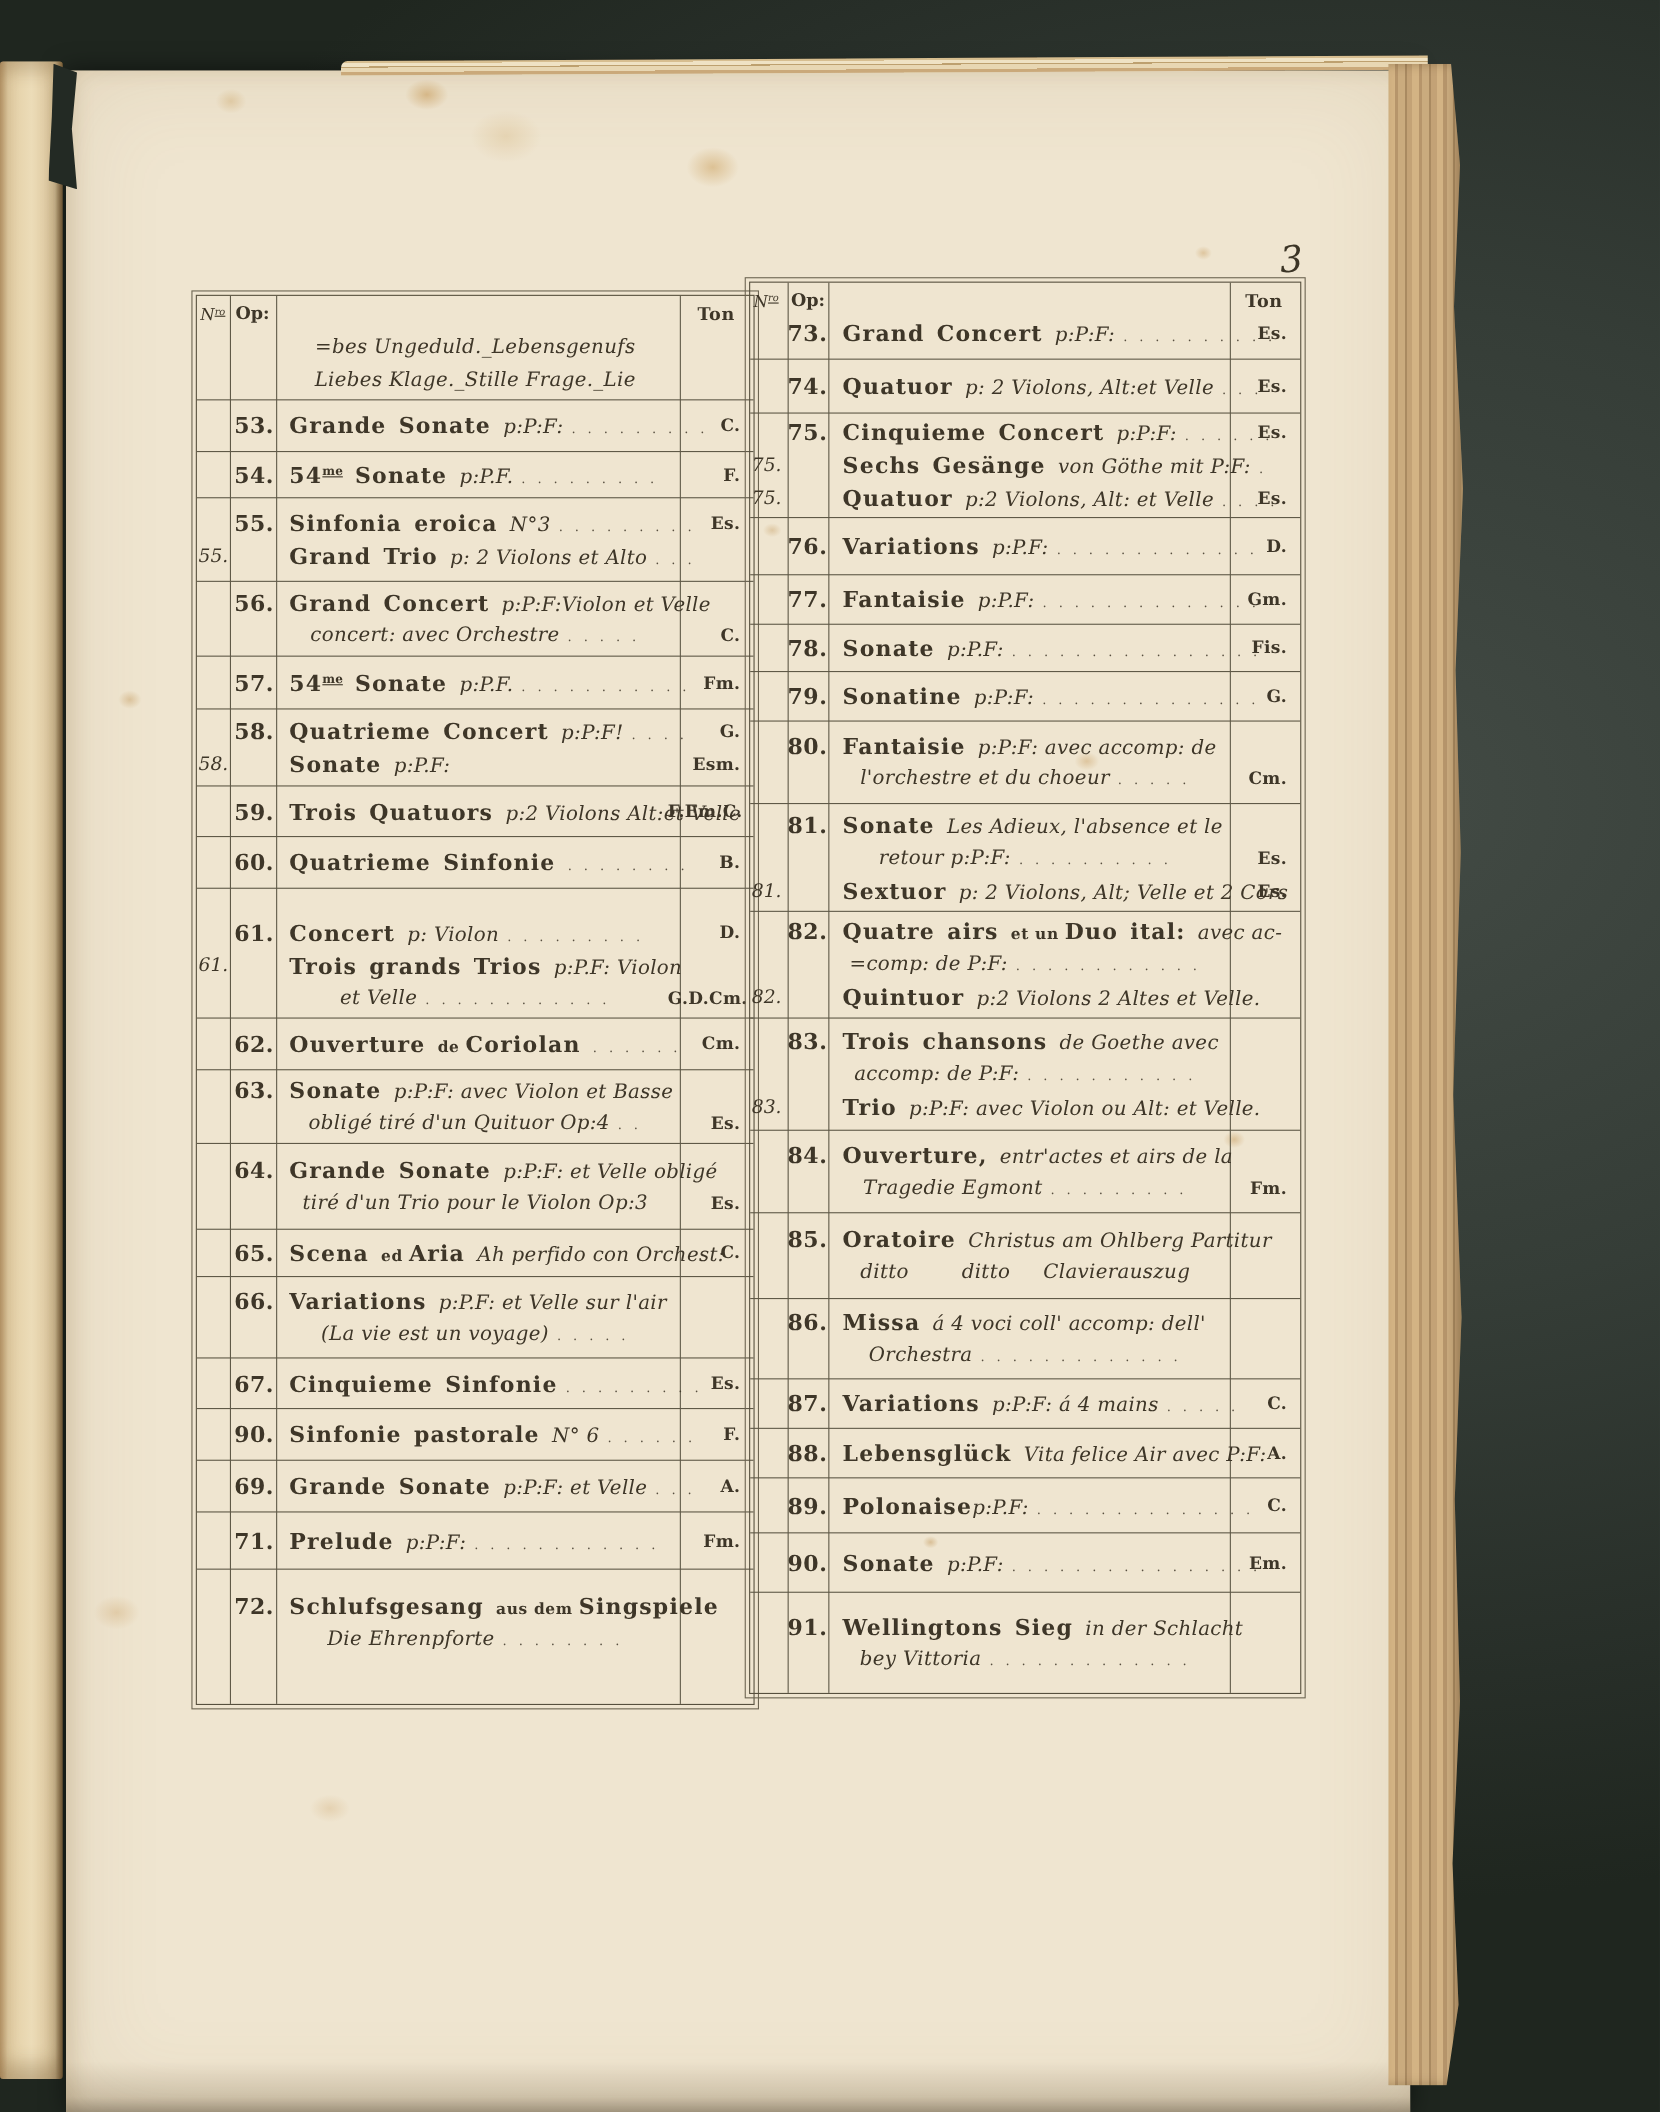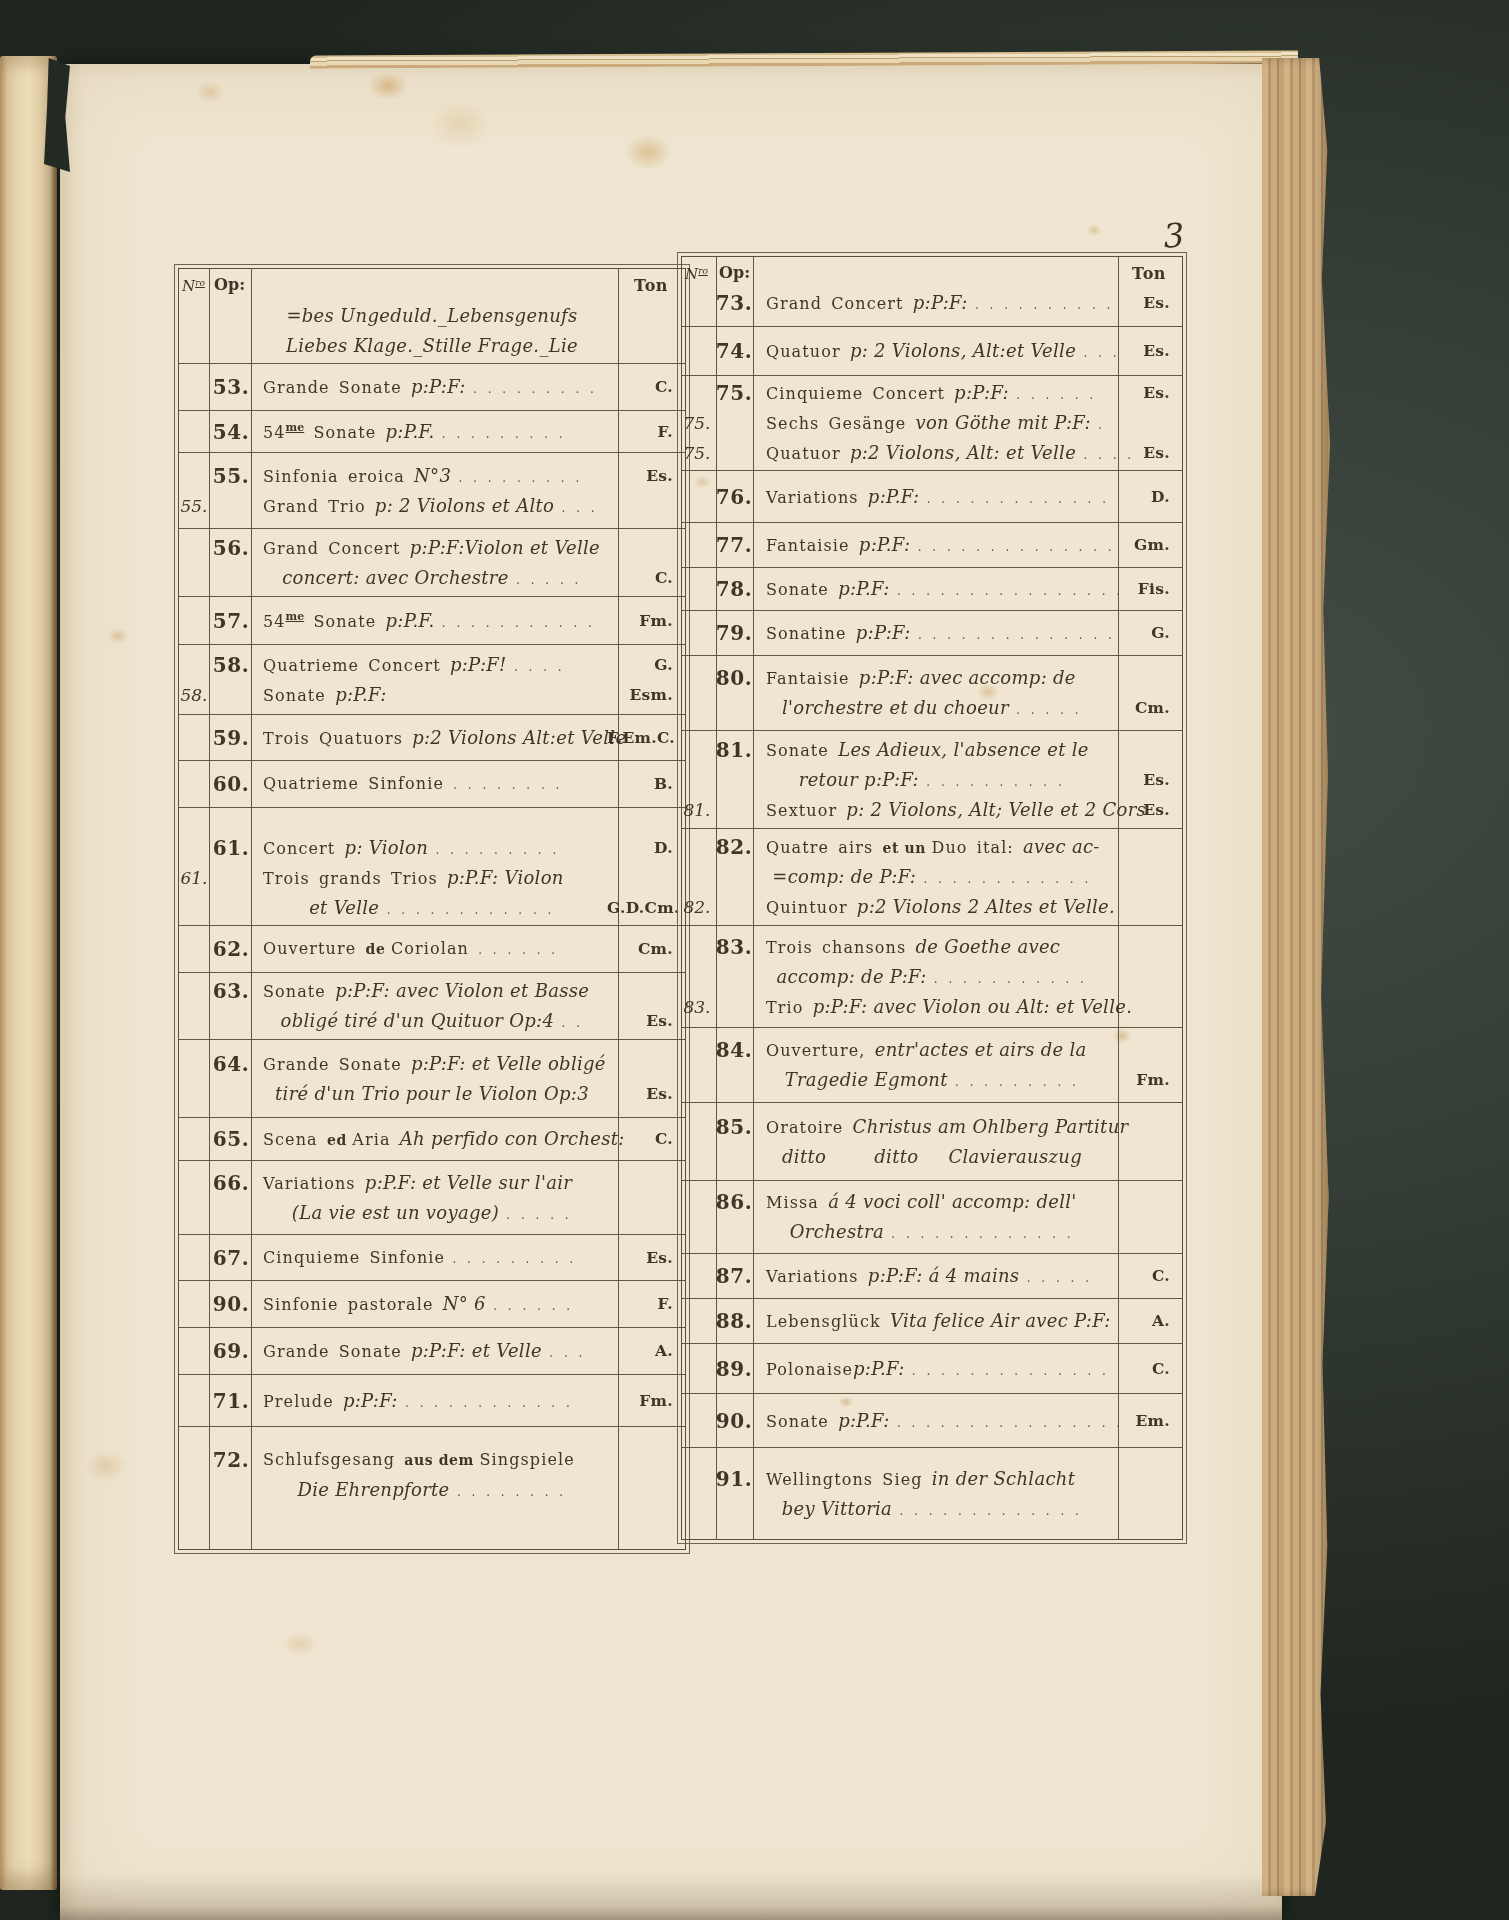--- a/index.html
+++ b/index.html
@@ -73,21 +73,21 @@
   .trow{
     position:relative;border-bottom:1px solid var(--rule);box-sizing:border-box;
     display:flex;flex-direction:column;justify-content:center;
   }
   .tline{position:relative;height:30px;line-height:30px;white-space:nowrap;}
   .c-no{position:absolute;left:0;top:0;width:30px;text-align:center;font-style:italic;font-size:17px;}
   .c-op{position:absolute;left:31px;top:0;width:42px;text-align:center;font-weight:bold;font-size:20px;letter-spacing:.5px;}
   .c-title{display:block;margin-left:84px;margin-right:70px;text-align:left;overflow:visible;}
   .tline.center .c-title{text-align:center;padding-right:14px;}
   .c-ton{position:absolute;right:12px;top:0;width:var(--tonw,66px);text-align:right;font-weight:bold;font-size:15.5px;letter-spacing:.3px;}
-  .seg-r{font-weight:normal;font-size:16px;letter-spacing:1.1px;word-spacing:3px;}
+  .seg-r{font-weight:bold;font-size:20px;letter-spacing:1.1px;word-spacing:3px;}
   .seg-i{font-style:italic;font-size:18px;letter-spacing:.3px;}
   .seg-s{font-weight:bold;font-size:14px;letter-spacing:.6px;}
   .seg-u{font-weight:bold;font-size:11px;position:relative;top:-7px;text-decoration:underline;}
   .seg-d{font-size:12px;letter-spacing:3.5px;opacity:.85;}
   .hdr{position:absolute;font-size:15px;color:#3e3628;line-height:16px;}
   .hdr .hsup{font-size:9px;position:relative;top:-5px;text-decoration:underline;}
   .hdr-ton{font-weight:bold;text-align:center;font-size:16px;letter-spacing:.5px;}
   .hdr-no{font-style:italic;}
   .hdr-op{font-weight:bold;font-size:16px;}
 </style>

